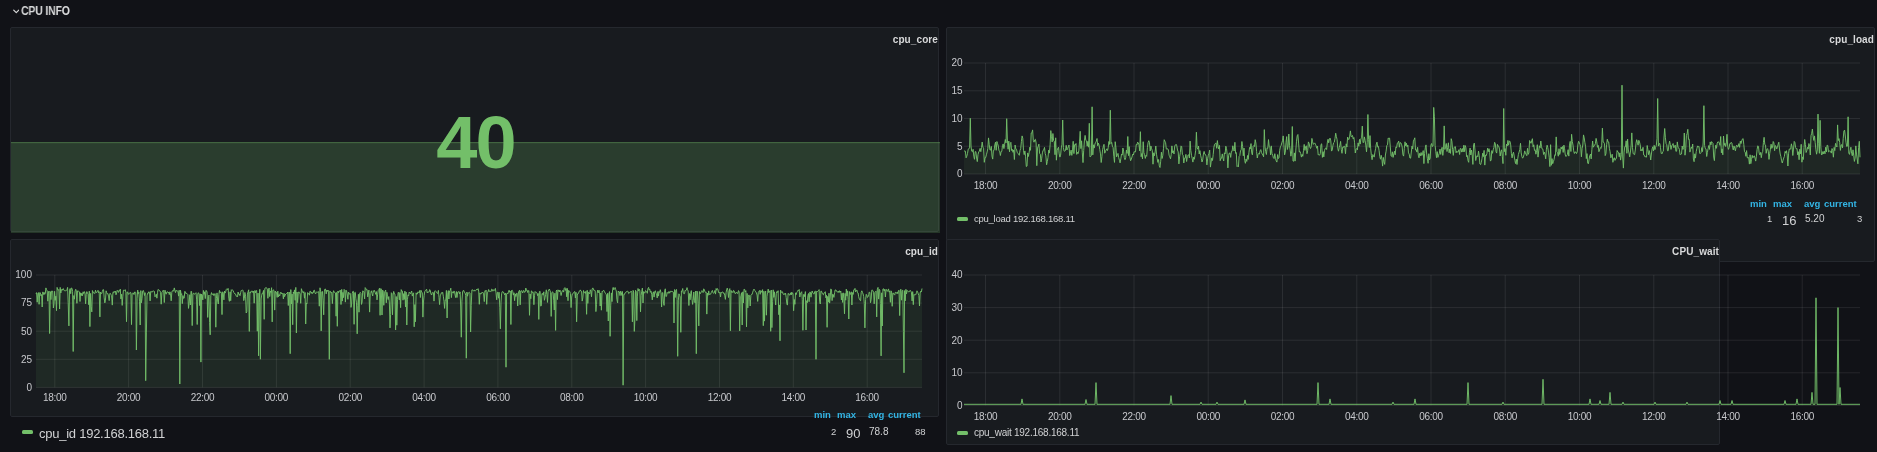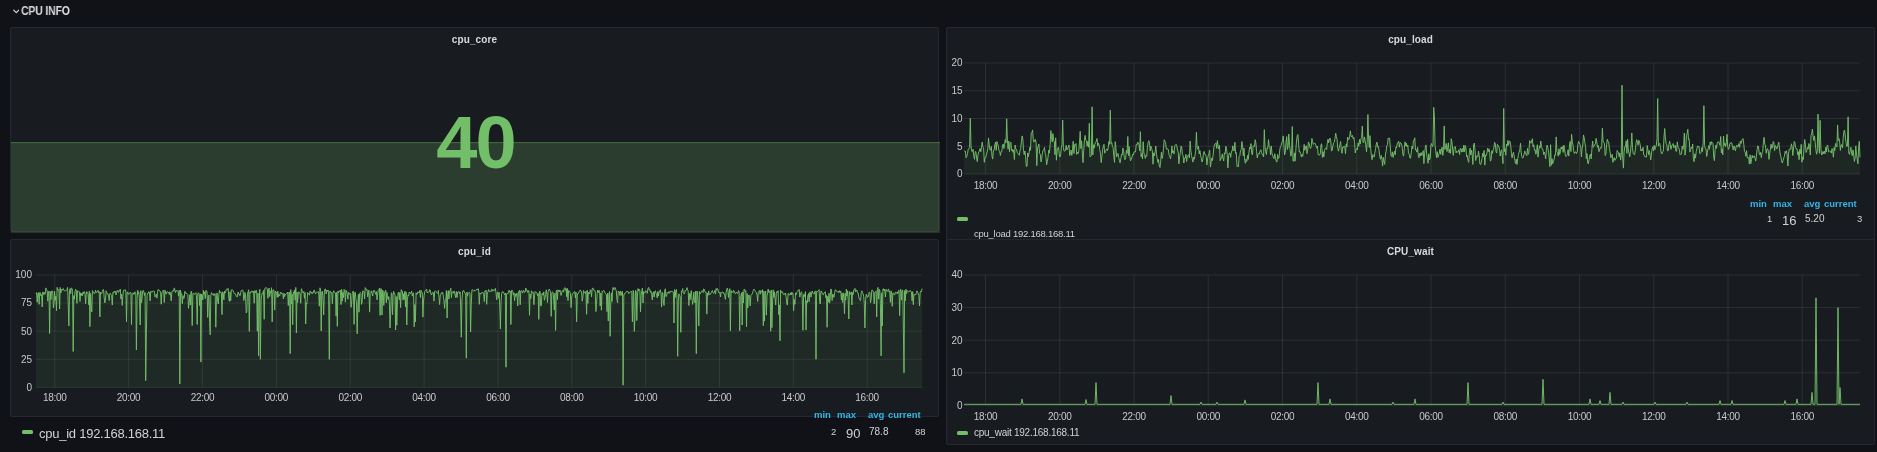--- a/index.html
+++ b/index.html
@@ -1,18 +1,18 @@
 <!DOCTYPE html>
 <html><head><meta charset="utf-8"><style>
 * { margin:0; padding:0; box-sizing:border-box; }
 html,body { width:1877px; height:452px; background:#111217; overflow:hidden;
   font-family:"Liberation Sans",sans-serif; -webkit-font-smoothing:antialiased; }
 .panel { position:absolute; background:#181b1f; border:1px solid #25282e; border-radius:2px; }
 .panel div, .rowhead { will-change:transform; }
-.title { position:absolute; left:0; width:100%; text-align:center; font-size:10px;
+.title { position:absolute; left:0; width:100%; text-align:right; font-size:10px;
   font-weight:700; color:#d8d9da; letter-spacing:0.1px; }
 .rowhead { position:absolute; left:21px; top:4.2px; color:#d8d9da; font-size:12.5px;
   font-weight:700; letter-spacing:-0.2px; transform:scale(0.84,1); transform-origin:0 0; }
 .chev { position:absolute; left:12.5px; top:8.8px; width:6.5px; height:5px; }
 </style></head>
 <body>
 <div class="rowhead">CPU INFO</div>
 <svg class="chev" viewBox="0 0 6.5 5">
     <path d="M0.7,1.1L3.25,3.7L5.8,1.1" fill="none" stroke="#d8d9da" stroke-width="1.2" stroke-linecap="round" stroke-linejoin="round"></path>
   </svg>
@@ -58,21 +58,21 @@
       <text x="484" y="160.7" text-anchor="middle" font-size="10" letter-spacing="-0.3" fill="#c8c9cd">06:00</text>
       <text x="558.2" y="160.7" text-anchor="middle" font-size="10" letter-spacing="-0.3" fill="#c8c9cd">08:00</text>
       <text x="632.5" y="160.7" text-anchor="middle" font-size="10" letter-spacing="-0.3" fill="#c8c9cd">10:00</text>
       <text x="706.8" y="160.7" text-anchor="middle" font-size="10" letter-spacing="-0.3" fill="#c8c9cd">12:00</text>
       <text x="781" y="160.7" text-anchor="middle" font-size="10" letter-spacing="-0.3" fill="#c8c9cd">14:00</text>
       <text x="855.2" y="160.7" text-anchor="middle" font-size="10" letter-spacing="-0.3" fill="#c8c9cd">16:00</text>
       <path d="M17,122.6L17.7,123.1L18.4,123.2L19.1,129.8L19.8,128.2L20.5,125.5L21.2,121.2L21.9,120.8L22.6,119.9L23.3,90.3L24,118L24.7,123.2L25.4,123.8L26.1,121.3L26.8,128.2L27.5,131.3L28.2,123.6L28.9,123.7L29.6,130L30.3,133.6L31,126.5L31.7,124L32.4,123L33.1,120.4L33.8,123.7L34.5,119.6L35.2,114L35.9,119.1L36.6,120.2L37.3,134.3L38,129.6L38.7,129.5L39.4,126.8L40.1,124L40.8,120.5L41.5,109.9L42.2,116.3L42.9,121.9L43.6,122.1L44.3,118.4L45,128.1L45.7,131.1L46.4,122.4L47.1,122.3L47.8,116.9L48.5,114.2L49.2,122.3L49.9,113.5L50.6,115.6L51.3,118.1L52,122.8L52.7,123.3L53.4,127.5L54.1,123.5L54.8,123.4L55.5,117.3L56.2,115.9L56.9,120.6L57.6,116.3L58.3,111.5L59,114.9L59.7,90.7L60.4,112L61.1,121.2L61.8,113.1L62.5,123.8L63.2,115.8L63.9,114.3L64.6,122.5L65.3,121.3L66,124.3L66.7,121.9L67.4,131.5L68.1,117L68.8,120.8L69.5,121.3L70.2,124.3L70.9,125.2L71.6,126.4L72.3,127.3L73,122.4L73.7,120.6L74.4,113.5L75.1,107.9L75.8,110.4L76.5,122.4L77.2,126.6L77.9,122.9L78.6,128.8L79.3,138.5L80,138.1L80.7,124.9L81.4,128.5L82.1,124.7L82.8,119.2L83.5,122.3L84.2,105L84.9,104.7L85.6,101.9L86.3,112.3L87,114.2L87.7,111.9L88.4,111.3L89.1,114.9L89.8,137.7L90.5,120.1L91.2,118.4L91.9,116.1L92.6,125.4L93.3,126.2L94,134L94.7,130.2L95.4,124.8L96.1,122.3L96.8,121.8L97.5,119.4L98.2,125.5L98.9,127.9L99.6,136.8L100.3,133.5L101,129.4L101.7,122.1L102.4,125.1L103.1,116.8L103.8,102.6L104.5,108.8L105.2,114L105.9,105.5L106.6,112.5L107.3,113.4L108,126.7L108.7,109.8L109.4,132.2L110.1,122.2L110.8,120.3L111.5,119.2L112.2,125.9L112.9,129.1L113.6,127.2L114.3,119.9L115,116.3L115.7,92L116.4,119.7L117.1,123.1L117.8,123.2L118.5,122.4L119.2,117.3L119.9,122L120.6,120.4L121.3,118.8L122,117L122.7,127.5L123.4,125.6L124.1,122.1L124.8,127.4L125.5,121.9L126.2,113.3L126.9,125.6L127.6,116.7L128.3,117.1L129,115.5L129.7,126.4L130.4,124.3L131.1,125.6L131.8,122.8L132.5,113.9L133.2,103.3L133.9,120.6L134.6,112.8L135.3,124.9L136,134.6L136.7,122.6L137.4,112.9L138.1,107.4L138.8,112.1L139.5,112.9L140.2,118.2L140.9,113.3L141.6,119.2L142.3,95.3L143,128.9L143.7,128.4L144.4,127.4L145.1,78.8L145.8,126.9L146.5,116.8L147.2,120.1L147.9,116.1L148.6,114.4L149.3,113.2L150,110.5L150.7,117.8L151.4,115.1L152.1,117.2L152.8,121.6L153.5,125.9L154.2,134.5L154.9,128.7L155.6,121.5L156.3,118.7L157,116.3L157.7,125.2L158.4,123.7L159.1,122L159.8,120.8L160.5,122.5L161.2,119.7L161.9,113.5L162.6,116.4L163.3,82.2L164,115.6L164.7,114.4L165.4,118.2L166.1,119.5L166.8,128.3L167.5,134.4L168.2,113.7L168.9,119.3L169.6,128.9L170.3,126.8L171,125.4L171.7,129.5L172.4,132.2L173.1,134.9L173.8,130.9L174.5,126.1L175.2,127.1L175.9,120L176.6,123.1L177.3,129.5L178,131.7L178.7,129.8L179.4,122L180.1,125.4L180.8,108.5L181.5,127.6L182.2,118.6L182.9,128.9L183.6,132.7L184.3,131L185,129L185.7,126.2L186.4,127L187.1,123.7L187.8,123.8L188.5,123.9L189.2,116.5L189.9,117L190.6,114.1L191.3,115L192,116.8L192.7,122.9L193.4,103.7L194.1,128.7L194.8,125.5L195.5,130.9L196.2,113.7L196.9,124.8L197.6,126.7L198.3,130.4L199,127.3L199.7,128.3L200.4,119.6L201.1,114.5L201.8,112.7L202.5,114.9L203.2,123L203.9,118L204.6,120.7L205.3,122.5L206,136.2L206.7,124.8L207.4,127.8L208.1,123.9L208.8,118L209.5,126.2L210.2,130.6L210.9,134.4L211.6,131.5L212.3,137.8L213,139.5L213.7,133.2L214.4,124.2L215.1,130.5L215.8,127.4L216.5,120.3L217.2,111.7L217.9,113.2L218.6,114.6L219.3,120.9L220,121.3L220.7,120.7L221.4,122L222.1,127.2L222.8,128.8L223.5,130.8L224.2,126.6L224.9,117.9L225.6,124.8L226.3,122.8L227,126L227.7,118.1L228.4,117L229.1,116.3L229.8,117.8L230.5,122L231.2,123.9L231.9,135.9L232.6,128.8L233.3,124.7L234,117.9L234.7,118.6L235.4,126.4L236.1,127.3L236.8,135L237.5,130.2L238.2,130.2L238.9,126.4L239.6,133.5L240.3,128.5L241,127.3L241.7,126.6L242.4,130L243.1,113.1L243.8,122.4L244.5,127.3L245.2,130.3L245.9,134.1L246.6,129.2L247.3,131.3L248,127.3L248.7,122.3L249.4,104.2L250.1,119.7L250.8,121.2L251.5,118L252.2,126L252.9,122.6L253.6,127.2L254.3,130.3L255,134L255.7,131.9L256.4,126.1L257.1,123.4L257.8,126.3L258.5,126.5L259.2,128.4L259.9,136.9L260.6,130.8L261.3,127.2L262,125.4L262.7,122.1L263.4,139.1L264.1,134.1L264.8,129.9L265.5,132.5L266.2,126.4L266.9,119.2L267.6,116.3L268.3,115.6L269,114.9L269.7,120.3L270.4,112.6L271.1,118.4L271.8,121L272.5,117.4L273.2,132.7L273.9,130.4L274.6,130.2L275.3,125.9L276,130.1L276.7,133L277.4,124.8L278.1,126L278.8,118.2L279.5,120.4L280.2,126.4L280.9,139.9L281.6,127.4L282.3,125L283,125.1L283.7,129.4L284.4,123.4L285.1,123.3L285.8,117.8L286.5,121.6L287.2,123L287.9,114.3L288.6,125.4L289.3,124.6L290,138.5L290.7,137.8L291.4,138.9L292.1,128.4L292.8,127.6L293.5,122.9L294.2,121.6L294.9,113.5L295.6,118.5L296.3,127.8L297,120.1L297.7,132.5L298.4,135.3L299.1,131L299.8,133.4L300.5,127.5L301.2,131.4L301.9,124.6L302.6,119.4L303.3,120.9L304,115.6L304.7,124.9L305.4,126.9L306.1,118.3L306.8,117.6L307.5,118.5L308.2,111.7L308.9,115L309.6,123.5L310.3,130L311,126.1L311.7,125.5L312.4,126.1L313.1,122.8L313.8,121.6L314.5,124.4L315.2,126.1L315.9,127L316.6,128.8L317.3,101.6L318,118.5L318.7,123.6L319.4,126.5L320.1,119.8L320.8,120.4L321.5,111.6L322.2,118.3L322.9,119L323.6,126.9L324.3,117.9L325,125.6L325.7,127.2L326.4,129.8L327.1,130.6L327.8,125.7L328.5,130.6L329.2,132.8L329.9,134.1L330.6,126.6L331.3,130.6L332,129.6L332.7,122.3L333.4,118.7L334.1,117.5L334.8,114.9L335.5,112.7L336.2,107.9L336.9,116.9L337.6,126.9L338.3,124.2L339,114.3L339.7,108.6L340.4,121.5L341.1,118.1L341.8,106L342.5,117.5L343.2,122.1L343.9,128.2L344.6,124L345.3,98.5L346,133L346.7,133.3L347.4,124.9L348.1,133.1L348.8,122.1L349.5,113.2L350.2,107.8L350.9,106.5L351.6,115.1L352.3,124L353,123.4L353.7,125.5L354.4,129.1L355.1,126.4L355.8,128.3L356.5,122.5L357.2,116.4L357.9,122.4L358.6,118.8L359.3,117.8L360,125.7L360.7,122.4L361.4,113.9L362.1,115.3L362.8,118.9L363.5,120.5L364.2,118.8L364.9,110.4L365.6,113.7L366.3,116.4L367,115.6L367.7,114.9L368.4,116.2L369.1,117.8L369.8,120.3L370.5,118.1L371.2,126.9L371.9,126.5L372.6,127.2L373.3,125.6L374,116.4L374.7,115.8L375.4,129.4L376.1,123.7L376.8,128.9L377.5,122.4L378.2,120.4L378.9,119.9L379.6,121.5L380.3,114.9L381,111.3L381.7,114.8L382.4,111L383.1,110.1L383.8,112.9L384.5,123.1L385.2,122.1L385.9,117.7L386.6,114.8L387.3,114.2L388,110.4L388.7,105.2L389.4,108.7L390.1,111.6L390.8,120.7L391.5,123.2L392.2,119.5L392.9,117.1L393.6,113.4L394.3,121.6L395,125.3L395.7,119.1L396.4,119.5L397.1,118L397.8,118.6L398.5,125.7L399.2,115.8L399.9,119L400.6,109.1L401.3,111.3L402,111.5L402.7,108.1L403.4,102.9L404.1,108.5L404.8,108.5L405.5,107.5L406.2,110.9L406.9,109.5L407.6,114.8L408.3,125L409,121.3L409.7,120.5L410.4,121.8L411.1,114.9L411.8,118.2L412.5,111.4L413.2,116.1L413.9,110.9L414.6,109.8L415.3,98.1L416,114.6L416.7,114.4L417.4,108.9L418.1,112.5L418.8,117L419.5,123.8L420.2,114.7L420.9,86.5L421.6,111.6L422.3,119.5L423,107.6L423.7,120.8L424.4,127.6L425.1,131.7L425.8,126.5L426.5,127.9L427.2,129.1L427.9,124.2L428.6,120.6L429.3,116L430,114.1L430.7,119L431.4,118.4L432.1,122.6L432.8,128.7L433.5,131.2L434.2,127.3L434.9,130.9L435.6,138.1L436.3,129.4L437,133.6L437.7,136.4L438.4,127L439.1,123.2L439.8,117.4L440.5,116.8L441.2,110L441.9,110.6L442.6,110.1L443.3,118.9L444,127.6L444.7,128.5L445.4,123.8L446.1,129.4L446.8,125.9L447.5,123.2L448.2,126.8L448.9,118.9L449.6,119.7L450.3,115.2L451,114.8L451.7,113.1L452.4,119.2L453.1,114.5L453.8,114.9L454.5,116.2L455.2,119L455.9,126.7L456.6,128.1L457.3,120.6L458,113.8L458.7,117.8L459.4,115.2L460.1,118.8L460.8,117L461.5,124.9L462.2,126.1L462.9,130L463.6,130.2L464.3,124L465,118.1L465.7,121L466.4,113.1L467.1,111.6L467.8,109.8L468.5,122L469.2,121.6L469.9,124.1L470.6,119.3L471.3,127.1L472,129.8L472.7,125.3L473.4,127.8L474.1,124.5L474.8,127.5L475.5,126.5L476.2,122.6L476.9,135.6L477.6,125.6L478.3,119.8L479,116.9L479.7,126.1L480.4,130.7L481.1,135.3L481.8,125.7L482.5,131.9L483.2,130.1L483.9,117.2L484.6,115.5L485.3,118.5L486,118L486.7,79.4L487.4,88.8L488.1,117.4L488.8,123.6L489.5,129.7L490.2,123.6L490.9,129.4L491.6,127.3L492.3,125.3L493,121.1L493.7,126.4L494.4,121.9L495.1,119.3L495.8,127.4L496.5,121.5L497.2,97.9L497.9,121.5L498.6,118.4L499.3,115.5L500,123.5L500.7,119.4L501.4,114.8L502.1,124.8L502.8,121L503.5,125.4L504.2,110.7L504.9,113.3L505.6,121.6L506.3,127.4L507,119.9L507.7,118.8L508.4,118.7L509.1,124.8L509.8,123.1L510.5,124.2L511.2,123.8L511.9,121.7L512.6,126.5L513.3,120.4L514,120.7L514.7,124.1L515.4,120.5L516.1,124L516.8,117.2L517.5,123.6L518.2,117.5L518.9,119.7L519.6,128.7L520.3,127.5L521,132.6L521.7,134.3L522.4,124.2L523.1,120L523.8,127L524.5,122L525.2,126.7L525.9,136.4L526.6,116.5L527.3,115.1L528,122.2L528.7,132.5L529.4,128.8L530.1,127.7L530.8,128.8L531.5,123.1L532.2,127.5L532.9,136L533.6,136.6L534.3,134.4L535,130.3L535.7,125.2L536.4,128.6L537.1,122.4L537.8,137.1L538.5,126.9L539.2,127.6L539.9,125.5L540.6,120.2L541.3,123.7L542,120.7L542.7,124.4L543.4,133.1L544.1,132L544.8,122.6L545.5,125.3L546.2,121.8L546.9,119.5L547.6,114.3L548.3,115.6L549,123.7L549.7,125.1L550.4,116.4L551.1,118.1L551.8,118.4L552.5,121.1L553.2,128L553.9,123.7L554.6,121.8L555.3,128.3L556,135.6L556.7,80.5L557.4,123.6L558.1,120.6L558.8,127.3L559.5,116.2L560.2,118L560.9,112.4L561.6,117.2L562.3,113.1L563,113.3L563.7,116.9L564.4,125.6L565.1,129.9L565.8,125.8L566.5,124.2L567.2,128L567.9,132.5L568.6,135.6L569.3,131.1L570,136.5L570.7,130.8L571.4,126.4L572.1,124.1L572.8,121.5L573.5,115.3L574.2,124.9L574.9,128.6L575.6,130.2L576.3,129L577,126.6L577.7,122.9L578.4,125.1L579.1,126.4L579.8,127.7L580.5,120.3L581.2,126.4L581.9,124.8L582.6,112.5L583.3,113.8L584,115.3L584.7,113L585.4,110.7L586.1,118.8L586.8,116.8L587.5,122.4L588.2,121.8L588.9,126.2L589.6,122.7L590.3,116.7L591,129.1L591.7,122.9L592.4,117.8L593.1,119.8L593.8,113L594.5,118.7L595.2,121.1L595.9,121.2L596.6,126.5L597.3,124.1L598,126.3L598.7,130.8L599.4,121.2L600.1,117.2L600.8,119.6L601.5,124.1L602.2,129.4L602.9,138.6L603.6,116.7L604.3,137.3L605,130.6L605.7,135.7L606.4,133.7L607.1,131.3L607.8,126.7L608.5,127.3L609.2,108.9L609.9,123.5L610.6,124.7L611.3,128.2L612,120.7L612.7,126.5L613.4,123.8L614.1,119.1L614.8,121L615.5,118.5L616.2,124.4L616.9,117.1L617.6,120.8L618.3,127.1L619,128.5L619.7,127.5L620.4,126.4L621.1,121.7L621.8,128.1L622.5,117.1L623.2,113.4L623.9,123.5L624.6,106.3L625.3,113.6L626,117.1L626.7,122.8L627.4,125.5L628.1,123.9L628.8,124L629.5,125.6L630.2,124L630.9,116.2L631.6,113.3L632.3,114.4L633,116.6L633.7,118.7L634.4,128.8L635.1,120.4L635.8,117L636.5,106.9L637.2,109.9L637.9,114.7L638.6,118.8L639.3,130.6L640,125.6L640.7,135.1L641.4,135.8L642.1,131L642.8,127.5L643.5,126.1L644.2,130.9L644.9,121.4L645.6,113L646.3,119.2L647,117.8L647.7,117.2L648.4,115.6L649.1,110.4L649.8,113.9L650.5,119.3L651.2,117.4L651.9,123.7L652.6,122L653.3,119.5L654,120.4L654.7,117.3L655.4,100.1L656.1,114.1L656.8,114.3L657.5,115.7L658.2,127.6L658.9,125.8L659.6,116.7L660.3,111.2L661,114L661.7,114L662.4,120.3L663.1,123.7L663.8,129.8L664.5,128.8L665.2,126.2L665.9,134.3L666.6,130.8L667.3,129.7L668,132.4L668.7,130.6L669.4,130.4L670.1,122.5L670.8,124L671.5,124.3L672.2,128.8L672.9,124.9L673.6,132.1L674.3,126.8L675,57.2L675.7,129L676.4,140.1L677.1,124.2L677.8,118.6L678.5,118.6L679.2,112.8L679.9,125.3L680.6,111.1L681.3,122L682,125L682.7,128.9L683.4,124L684.1,117.9L684.8,104.9L685.5,119.5L686.2,125.7L686.9,126L687.6,126.7L688.3,122L689,115.3L689.7,111.7L690.4,114.3L691.1,117.2L691.8,112.3L692.5,114L693.2,116.7L693.9,123L694.6,121.5L695.3,122.7L696,119.3L696.7,127L697.4,127.2L698.1,129.1L698.8,128.5L699.5,129.1L700.2,117.5L700.9,121.9L701.6,126.7L702.3,122.6L703,126.2L703.7,132L704.4,126L705.1,120.9L705.8,118.8L706.5,122.9L707.2,117.3L707.9,121.7L708.6,119.3L709.3,117.4L710,110.7L710.7,70.5L711.4,118.1L712.1,115.7L712.8,115.5L713.5,119.6L714.2,125.3L714.9,126L715.6,123.8L716.3,123.3L717,109L717.7,100.5L718.4,109.8L719.1,115.5L719.8,116.7L720.5,122.8L721.2,122.8L721.9,116.8L722.6,113.1L723.3,116.4L724,121.4L724.7,117.9L725.4,116.9L726.1,115.5L726.8,119.8L727.5,119L728.2,117.1L728.9,123.3L729.6,123.2L730.3,113.9L731,119.2L731.7,119.8L732.4,121.4L733.1,126.8L733.8,126.2L734.5,126L735.2,118L735.9,121.5L736.6,119.6L737.3,105L738,127.2L738.7,120.7L739.4,107.4L740.1,105.7L740.8,101.3L741.5,111.4L742.2,111.1L742.9,124.1L743.6,121.5L744.3,119L745,120.4L745.7,116L746.4,131L747.1,133.7L747.8,125.8L748.5,130.1L749.2,123.5L749.9,120.4L750.6,117.9L751.3,118.9L752,118.4L752.7,125.4L753.4,125.5L754.1,124.5L754.8,119.5L755.5,123.6L756.2,114L756.9,77.7L757.6,117.5L758.3,120.6L759,120.8L759.7,128.5L760.4,124.4L761.1,120.5L761.8,117.5L762.5,121.4L763.2,113.9L763.9,116.9L764.6,113.6L765.3,114.5L766,115.4L766.7,129L767.4,132.6L768.1,121.8L768.8,117.1L769.5,120.3L770.2,115.1L770.9,113.8L771.6,113.9L772.3,115L773,117.4L773.7,108.5L774.4,124.8L775.1,120.9L775.8,126.8L776.5,108L777.2,117.4L777.9,115.2L778.6,118.5L779.3,115L780,106.3L780.7,118.5L781.4,121.4L782.1,119.7L782.8,115.6L783.5,115.6L784.2,114.3L784.9,115L785.6,119.7L786.3,122L787,117.9L787.7,120.4L788.4,122.8L789.1,118.7L789.8,117.1L790.5,118.9L791.2,118.5L791.9,115.6L792.6,119.4L793.3,113.1L794,115.6L794.7,112.9L795.4,111.1L796.1,110.5L796.8,116.5L797.5,123.6L798.2,124.2L798.9,128.3L799.6,122.6L800.3,129.9L801,129.6L801.7,129.6L802.4,136.1L803.1,126.8L803.8,135.7L804.5,131.6L805.2,127.3L805.9,129.8L806.6,128.4L807.3,127.8L808,130L808.7,133.1L809.4,128.2L810.1,121.4L810.8,117.8L811.5,118.8L812.2,125.1L812.9,126.9L813.6,124.4L814.3,129.7L815,124.9L815.7,123.5L816.4,114.5L817.1,109.3L817.8,116.3L818.5,117.1L819.2,125.3L819.9,121.3L820.6,120.6L821.3,123.1L822,131.4L822.7,125.6L823.4,121.1L824.1,116.2L824.8,120.4L825.5,119.1L826.2,113.5L826.9,114.9L827.6,122.7L828.3,117.6L829,118.2L829.7,120.9L830.4,119.5L831.1,116.3L831.8,114.2L832.5,121L833.2,126L833.9,128.6L834.6,132.8L835.3,135L836,132.2L836.7,130.1L837.4,128.4L838.1,123.4L838.8,125.1L839.5,122.7L840.2,127.1L840.9,138L841.6,125.2L842.3,120.9L843,121.5L843.7,121L844.4,115.8L845.1,118.9L845.8,127.5L846.5,121.1L847.2,113.4L847.9,114.5L848.6,119.5L849.3,120.9L850,120.5L850.7,126.8L851.4,123.7L852.1,131.7L852.8,121.2L853.5,125.8L854.2,116.3L854.9,134.2L855.6,128.9L856.3,131.5L857,119.4L857.7,111.5L858.4,116.4L859.1,124.5L859.8,122.7L860.5,119.3L861.2,121.1L861.9,115.5L862.6,118.4L863.3,127L864,107.6L864.7,105.3L865.4,101L866.1,108.1L866.8,112.4L867.5,107.9L868.2,114.7L868.9,121.8L869.6,126.2L870.3,122L871,86.1L871.7,115.4L872.4,125.3L873.1,92.3L873.8,118.4L874.5,127L875.2,126.3L875.9,123.5L876.6,125.8L877.3,123.1L878,125.8L878.7,119.2L879.4,123.9L880.1,117.2L880.8,117.5L881.5,123.9L882.2,123.3L882.9,122.7L883.6,123.3L884.3,125.1L885,120.5L885.7,122.4L886.4,129.2L887.1,119.4L887.8,122.6L888.5,115.4L889.2,117.4L889.9,119L890.6,96.9L891.3,112.6L892,110.6L892.7,114.4L893.4,122.4L894.1,117L894.8,116.6L895.5,119.9L896.2,110.5L896.9,103L897.6,102.1L898.3,108L899,114.2L899.7,118.5L900.4,118.2L901.1,88.8L901.8,125L902.5,126.4L903.2,122.4L903.9,119.2L904.6,125.2L905.3,127.8L906,121.8L906.7,127.4L907.4,133.4L908.1,130.1L908.8,117.9L909.5,126.1L910.2,131L910.9,135.8L911.6,119.6L912.3,113.3L913,129.3L913,146L17,146Z" fill="#73bf69" fill-opacity="0.08" stroke="none"></path>
       <path d="M17,122.6L17.7,123.1L18.4,123.2L19.1,129.8L19.8,128.2L20.5,125.5L21.2,121.2L21.9,120.8L22.6,119.9L23.3,90.3L24,118L24.7,123.2L25.4,123.8L26.1,121.3L26.8,128.2L27.5,131.3L28.2,123.6L28.9,123.7L29.6,130L30.3,133.6L31,126.5L31.7,124L32.4,123L33.1,120.4L33.8,123.7L34.5,119.6L35.2,114L35.9,119.1L36.6,120.2L37.3,134.3L38,129.6L38.7,129.5L39.4,126.8L40.1,124L40.8,120.5L41.5,109.9L42.2,116.3L42.9,121.9L43.6,122.1L44.3,118.4L45,128.1L45.7,131.1L46.4,122.4L47.1,122.3L47.8,116.9L48.5,114.2L49.2,122.3L49.9,113.5L50.6,115.6L51.3,118.1L52,122.8L52.7,123.3L53.4,127.5L54.1,123.5L54.8,123.4L55.5,117.3L56.2,115.9L56.9,120.6L57.6,116.3L58.3,111.5L59,114.9L59.7,90.7L60.4,112L61.1,121.2L61.8,113.1L62.5,123.8L63.2,115.8L63.9,114.3L64.6,122.5L65.3,121.3L66,124.3L66.7,121.9L67.4,131.5L68.1,117L68.8,120.8L69.5,121.3L70.2,124.3L70.9,125.2L71.6,126.4L72.3,127.3L73,122.4L73.7,120.6L74.4,113.5L75.1,107.9L75.8,110.4L76.5,122.4L77.2,126.6L77.9,122.9L78.6,128.8L79.3,138.5L80,138.1L80.7,124.9L81.4,128.5L82.1,124.7L82.8,119.2L83.5,122.3L84.2,105L84.9,104.7L85.6,101.9L86.3,112.3L87,114.2L87.7,111.9L88.4,111.3L89.1,114.9L89.8,137.7L90.5,120.1L91.2,118.4L91.9,116.1L92.6,125.4L93.3,126.2L94,134L94.7,130.2L95.4,124.8L96.1,122.3L96.8,121.8L97.5,119.4L98.2,125.5L98.9,127.9L99.6,136.8L100.3,133.5L101,129.4L101.7,122.1L102.4,125.1L103.1,116.8L103.8,102.6L104.5,108.8L105.2,114L105.9,105.5L106.6,112.5L107.3,113.4L108,126.7L108.7,109.8L109.4,132.2L110.1,122.2L110.8,120.3L111.5,119.2L112.2,125.9L112.9,129.1L113.6,127.2L114.3,119.9L115,116.3L115.7,92L116.4,119.7L117.1,123.1L117.8,123.2L118.5,122.4L119.2,117.3L119.9,122L120.6,120.4L121.3,118.8L122,117L122.7,127.5L123.4,125.6L124.1,122.1L124.8,127.4L125.5,121.9L126.2,113.3L126.9,125.6L127.6,116.7L128.3,117.1L129,115.5L129.7,126.4L130.4,124.3L131.1,125.6L131.8,122.8L132.5,113.9L133.2,103.3L133.9,120.6L134.6,112.8L135.3,124.9L136,134.6L136.7,122.6L137.4,112.9L138.1,107.4L138.8,112.1L139.5,112.9L140.2,118.2L140.9,113.3L141.6,119.2L142.3,95.3L143,128.9L143.7,128.4L144.4,127.4L145.1,78.8L145.8,126.9L146.5,116.8L147.2,120.1L147.9,116.1L148.6,114.4L149.3,113.2L150,110.5L150.7,117.8L151.4,115.1L152.1,117.2L152.8,121.6L153.5,125.9L154.2,134.5L154.9,128.7L155.6,121.5L156.3,118.7L157,116.3L157.7,125.2L158.4,123.7L159.1,122L159.8,120.8L160.5,122.5L161.2,119.7L161.9,113.5L162.6,116.4L163.3,82.2L164,115.6L164.7,114.4L165.4,118.2L166.1,119.5L166.8,128.3L167.5,134.4L168.2,113.7L168.9,119.3L169.6,128.9L170.3,126.8L171,125.4L171.7,129.5L172.4,132.2L173.1,134.9L173.8,130.9L174.5,126.1L175.2,127.1L175.9,120L176.6,123.1L177.3,129.5L178,131.7L178.7,129.8L179.4,122L180.1,125.4L180.8,108.5L181.5,127.6L182.2,118.6L182.9,128.9L183.6,132.7L184.3,131L185,129L185.7,126.2L186.4,127L187.1,123.7L187.8,123.8L188.5,123.9L189.2,116.5L189.9,117L190.6,114.1L191.3,115L192,116.8L192.7,122.9L193.4,103.7L194.1,128.7L194.8,125.5L195.5,130.9L196.2,113.7L196.9,124.8L197.6,126.7L198.3,130.4L199,127.3L199.7,128.3L200.4,119.6L201.1,114.5L201.8,112.7L202.5,114.9L203.2,123L203.9,118L204.6,120.7L205.3,122.5L206,136.2L206.7,124.8L207.4,127.8L208.1,123.9L208.8,118L209.5,126.2L210.2,130.6L210.9,134.4L211.6,131.5L212.3,137.8L213,139.5L213.7,133.2L214.4,124.2L215.1,130.5L215.8,127.4L216.5,120.3L217.2,111.7L217.9,113.2L218.6,114.6L219.3,120.9L220,121.3L220.7,120.7L221.4,122L222.1,127.2L222.8,128.8L223.5,130.8L224.2,126.6L224.9,117.9L225.6,124.8L226.3,122.8L227,126L227.7,118.1L228.4,117L229.1,116.3L229.8,117.8L230.5,122L231.2,123.9L231.9,135.9L232.6,128.8L233.3,124.7L234,117.9L234.7,118.6L235.4,126.4L236.1,127.3L236.8,135L237.5,130.2L238.2,130.2L238.9,126.4L239.6,133.5L240.3,128.5L241,127.3L241.7,126.6L242.4,130L243.1,113.1L243.8,122.4L244.5,127.3L245.2,130.3L245.9,134.1L246.6,129.2L247.3,131.3L248,127.3L248.7,122.3L249.4,104.2L250.1,119.7L250.8,121.2L251.5,118L252.2,126L252.9,122.6L253.6,127.2L254.3,130.3L255,134L255.7,131.9L256.4,126.1L257.1,123.4L257.8,126.3L258.5,126.5L259.2,128.4L259.9,136.9L260.6,130.8L261.3,127.2L262,125.4L262.7,122.1L263.4,139.1L264.1,134.1L264.8,129.9L265.5,132.5L266.2,126.4L266.9,119.2L267.6,116.3L268.3,115.6L269,114.9L269.7,120.3L270.4,112.6L271.1,118.4L271.8,121L272.5,117.4L273.2,132.7L273.9,130.4L274.6,130.2L275.3,125.9L276,130.1L276.7,133L277.4,124.8L278.1,126L278.8,118.2L279.5,120.4L280.2,126.4L280.9,139.9L281.6,127.4L282.3,125L283,125.1L283.7,129.4L284.4,123.4L285.1,123.3L285.8,117.8L286.5,121.6L287.2,123L287.9,114.3L288.6,125.4L289.3,124.6L290,138.5L290.7,137.8L291.4,138.9L292.1,128.4L292.8,127.6L293.5,122.9L294.2,121.6L294.9,113.5L295.6,118.5L296.3,127.8L297,120.1L297.7,132.5L298.4,135.3L299.1,131L299.8,133.4L300.5,127.5L301.2,131.4L301.9,124.6L302.6,119.4L303.3,120.9L304,115.6L304.7,124.9L305.4,126.9L306.1,118.3L306.8,117.6L307.5,118.5L308.2,111.7L308.9,115L309.6,123.5L310.3,130L311,126.1L311.7,125.5L312.4,126.1L313.1,122.8L313.8,121.6L314.5,124.4L315.2,126.1L315.9,127L316.6,128.8L317.3,101.6L318,118.5L318.7,123.6L319.4,126.5L320.1,119.8L320.8,120.4L321.5,111.6L322.2,118.3L322.9,119L323.6,126.9L324.3,117.9L325,125.6L325.7,127.2L326.4,129.8L327.1,130.6L327.8,125.7L328.5,130.6L329.2,132.8L329.9,134.1L330.6,126.6L331.3,130.6L332,129.6L332.7,122.3L333.4,118.7L334.1,117.5L334.8,114.9L335.5,112.7L336.2,107.9L336.9,116.9L337.6,126.9L338.3,124.2L339,114.3L339.7,108.6L340.4,121.5L341.1,118.1L341.8,106L342.5,117.5L343.2,122.1L343.9,128.2L344.6,124L345.3,98.5L346,133L346.7,133.3L347.4,124.9L348.1,133.1L348.8,122.1L349.5,113.2L350.2,107.8L350.9,106.5L351.6,115.1L352.3,124L353,123.4L353.7,125.5L354.4,129.1L355.1,126.4L355.8,128.3L356.5,122.5L357.2,116.4L357.9,122.4L358.6,118.8L359.3,117.8L360,125.7L360.7,122.4L361.4,113.9L362.1,115.3L362.8,118.9L363.5,120.5L364.2,118.8L364.9,110.4L365.6,113.7L366.3,116.4L367,115.6L367.7,114.9L368.4,116.2L369.1,117.8L369.8,120.3L370.5,118.1L371.2,126.9L371.9,126.5L372.6,127.2L373.3,125.6L374,116.4L374.7,115.8L375.4,129.4L376.1,123.7L376.8,128.9L377.5,122.4L378.2,120.4L378.9,119.9L379.6,121.5L380.3,114.9L381,111.3L381.7,114.8L382.4,111L383.1,110.1L383.8,112.9L384.5,123.1L385.2,122.1L385.9,117.7L386.6,114.8L387.3,114.2L388,110.4L388.7,105.2L389.4,108.7L390.1,111.6L390.8,120.7L391.5,123.2L392.2,119.5L392.9,117.1L393.6,113.4L394.3,121.6L395,125.3L395.7,119.1L396.4,119.5L397.1,118L397.8,118.6L398.5,125.7L399.2,115.8L399.9,119L400.6,109.1L401.3,111.3L402,111.5L402.7,108.1L403.4,102.9L404.1,108.5L404.8,108.5L405.5,107.5L406.2,110.9L406.9,109.5L407.6,114.8L408.3,125L409,121.3L409.7,120.5L410.4,121.8L411.1,114.9L411.8,118.2L412.5,111.4L413.2,116.1L413.9,110.9L414.6,109.8L415.3,98.1L416,114.6L416.7,114.4L417.4,108.9L418.1,112.5L418.8,117L419.5,123.8L420.2,114.7L420.9,86.5L421.6,111.6L422.3,119.5L423,107.6L423.7,120.8L424.4,127.6L425.1,131.7L425.8,126.5L426.5,127.9L427.2,129.1L427.9,124.2L428.6,120.6L429.3,116L430,114.1L430.7,119L431.4,118.4L432.1,122.6L432.8,128.7L433.5,131.2L434.2,127.3L434.9,130.9L435.6,138.1L436.3,129.4L437,133.6L437.7,136.4L438.4,127L439.1,123.2L439.8,117.4L440.5,116.8L441.2,110L441.9,110.6L442.6,110.1L443.3,118.9L444,127.6L444.7,128.5L445.4,123.8L446.1,129.4L446.8,125.9L447.5,123.2L448.2,126.8L448.9,118.9L449.6,119.7L450.3,115.2L451,114.8L451.7,113.1L452.4,119.2L453.1,114.5L453.8,114.9L454.5,116.2L455.2,119L455.9,126.7L456.6,128.1L457.3,120.6L458,113.8L458.7,117.8L459.4,115.2L460.1,118.8L460.8,117L461.5,124.9L462.2,126.1L462.9,130L463.6,130.2L464.3,124L465,118.1L465.7,121L466.4,113.1L467.1,111.6L467.8,109.8L468.5,122L469.2,121.6L469.9,124.1L470.6,119.3L471.3,127.1L472,129.8L472.7,125.3L473.4,127.8L474.1,124.5L474.8,127.5L475.5,126.5L476.2,122.6L476.9,135.6L477.6,125.6L478.3,119.8L479,116.9L479.7,126.1L480.4,130.7L481.1,135.3L481.8,125.7L482.5,131.9L483.2,130.1L483.9,117.2L484.6,115.5L485.3,118.5L486,118L486.7,79.4L487.4,88.8L488.1,117.4L488.8,123.6L489.5,129.7L490.2,123.6L490.9,129.4L491.6,127.3L492.3,125.3L493,121.1L493.7,126.4L494.4,121.9L495.1,119.3L495.8,127.4L496.5,121.5L497.2,97.9L497.9,121.5L498.6,118.4L499.3,115.5L500,123.5L500.7,119.4L501.4,114.8L502.1,124.8L502.8,121L503.5,125.4L504.2,110.7L504.9,113.3L505.6,121.6L506.3,127.4L507,119.9L507.7,118.8L508.4,118.7L509.1,124.8L509.8,123.1L510.5,124.2L511.2,123.8L511.9,121.7L512.6,126.5L513.3,120.4L514,120.7L514.7,124.1L515.4,120.5L516.1,124L516.8,117.2L517.5,123.6L518.2,117.5L518.9,119.7L519.6,128.7L520.3,127.5L521,132.6L521.7,134.3L522.4,124.2L523.1,120L523.8,127L524.5,122L525.2,126.7L525.9,136.4L526.6,116.5L527.3,115.1L528,122.2L528.7,132.5L529.4,128.8L530.1,127.7L530.8,128.8L531.5,123.1L532.2,127.5L532.9,136L533.6,136.6L534.3,134.4L535,130.3L535.7,125.2L536.4,128.6L537.1,122.4L537.8,137.1L538.5,126.9L539.2,127.6L539.9,125.5L540.6,120.2L541.3,123.7L542,120.7L542.7,124.4L543.4,133.1L544.1,132L544.8,122.6L545.5,125.3L546.2,121.8L546.9,119.5L547.6,114.3L548.3,115.6L549,123.7L549.7,125.1L550.4,116.4L551.1,118.1L551.8,118.4L552.5,121.1L553.2,128L553.9,123.7L554.6,121.8L555.3,128.3L556,135.6L556.7,80.5L557.4,123.6L558.1,120.6L558.8,127.3L559.5,116.2L560.2,118L560.9,112.4L561.6,117.2L562.3,113.1L563,113.3L563.7,116.9L564.4,125.6L565.1,129.9L565.8,125.8L566.5,124.2L567.2,128L567.9,132.5L568.6,135.6L569.3,131.1L570,136.5L570.7,130.8L571.4,126.4L572.1,124.1L572.8,121.5L573.5,115.3L574.2,124.9L574.9,128.6L575.6,130.2L576.3,129L577,126.6L577.7,122.9L578.4,125.1L579.1,126.4L579.8,127.7L580.5,120.3L581.2,126.4L581.9,124.8L582.6,112.5L583.3,113.8L584,115.3L584.7,113L585.4,110.7L586.1,118.8L586.8,116.8L587.5,122.4L588.2,121.8L588.9,126.2L589.6,122.7L590.3,116.7L591,129.1L591.7,122.9L592.4,117.8L593.1,119.8L593.8,113L594.5,118.7L595.2,121.1L595.9,121.2L596.6,126.5L597.3,124.1L598,126.3L598.7,130.8L599.4,121.2L600.1,117.2L600.8,119.6L601.5,124.1L602.2,129.4L602.9,138.6L603.6,116.7L604.3,137.3L605,130.6L605.7,135.7L606.4,133.7L607.1,131.3L607.8,126.7L608.5,127.3L609.2,108.9L609.9,123.5L610.6,124.7L611.3,128.2L612,120.7L612.7,126.5L613.4,123.8L614.1,119.1L614.8,121L615.5,118.5L616.2,124.4L616.9,117.1L617.6,120.8L618.3,127.1L619,128.5L619.7,127.5L620.4,126.4L621.1,121.7L621.8,128.1L622.5,117.1L623.2,113.4L623.9,123.5L624.6,106.3L625.3,113.6L626,117.1L626.7,122.8L627.4,125.5L628.1,123.9L628.8,124L629.5,125.6L630.2,124L630.9,116.2L631.6,113.3L632.3,114.4L633,116.6L633.7,118.7L634.4,128.8L635.1,120.4L635.8,117L636.5,106.9L637.2,109.9L637.9,114.7L638.6,118.8L639.3,130.6L640,125.6L640.7,135.1L641.4,135.8L642.1,131L642.8,127.5L643.5,126.1L644.2,130.9L644.9,121.4L645.6,113L646.3,119.2L647,117.8L647.7,117.2L648.4,115.6L649.1,110.4L649.8,113.9L650.5,119.3L651.2,117.4L651.9,123.7L652.6,122L653.3,119.5L654,120.4L654.7,117.3L655.4,100.1L656.1,114.1L656.8,114.3L657.5,115.7L658.2,127.6L658.9,125.8L659.6,116.7L660.3,111.2L661,114L661.7,114L662.4,120.3L663.1,123.7L663.8,129.8L664.5,128.8L665.2,126.2L665.9,134.3L666.6,130.8L667.3,129.7L668,132.4L668.7,130.6L669.4,130.4L670.1,122.5L670.8,124L671.5,124.3L672.2,128.8L672.9,124.9L673.6,132.1L674.3,126.8L675,57.2L675.7,129L676.4,140.1L677.1,124.2L677.8,118.6L678.5,118.6L679.2,112.8L679.9,125.3L680.6,111.1L681.3,122L682,125L682.7,128.9L683.4,124L684.1,117.9L684.8,104.9L685.5,119.5L686.2,125.7L686.9,126L687.6,126.7L688.3,122L689,115.3L689.7,111.7L690.4,114.3L691.1,117.2L691.8,112.3L692.5,114L693.2,116.7L693.9,123L694.6,121.5L695.3,122.7L696,119.3L696.7,127L697.4,127.2L698.1,129.1L698.8,128.5L699.5,129.1L700.2,117.5L700.9,121.9L701.6,126.7L702.3,122.6L703,126.2L703.7,132L704.4,126L705.1,120.9L705.8,118.8L706.5,122.9L707.2,117.3L707.9,121.7L708.6,119.3L709.3,117.4L710,110.7L710.7,70.5L711.4,118.1L712.1,115.7L712.8,115.5L713.5,119.6L714.2,125.3L714.9,126L715.6,123.8L716.3,123.3L717,109L717.7,100.5L718.4,109.8L719.1,115.5L719.8,116.7L720.5,122.8L721.2,122.8L721.9,116.8L722.6,113.1L723.3,116.4L724,121.4L724.7,117.9L725.4,116.9L726.1,115.5L726.8,119.8L727.5,119L728.2,117.1L728.9,123.3L729.6,123.2L730.3,113.9L731,119.2L731.7,119.8L732.4,121.4L733.1,126.8L733.8,126.2L734.5,126L735.2,118L735.9,121.5L736.6,119.6L737.3,105L738,127.2L738.7,120.7L739.4,107.4L740.1,105.7L740.8,101.3L741.5,111.4L742.2,111.1L742.9,124.1L743.6,121.5L744.3,119L745,120.4L745.7,116L746.4,131L747.1,133.7L747.8,125.8L748.5,130.1L749.2,123.5L749.9,120.4L750.6,117.9L751.3,118.9L752,118.4L752.7,125.4L753.4,125.5L754.1,124.5L754.8,119.5L755.5,123.6L756.2,114L756.9,77.7L757.6,117.5L758.3,120.6L759,120.8L759.7,128.5L760.4,124.4L761.1,120.5L761.8,117.5L762.5,121.4L763.2,113.9L763.9,116.9L764.6,113.6L765.3,114.5L766,115.4L766.7,129L767.4,132.6L768.1,121.8L768.8,117.1L769.5,120.3L770.2,115.1L770.9,113.8L771.6,113.9L772.3,115L773,117.4L773.7,108.5L774.4,124.8L775.1,120.9L775.8,126.8L776.5,108L777.2,117.4L777.9,115.2L778.6,118.5L779.3,115L780,106.3L780.7,118.5L781.4,121.4L782.1,119.7L782.8,115.6L783.5,115.6L784.2,114.3L784.9,115L785.6,119.7L786.3,122L787,117.9L787.7,120.4L788.4,122.8L789.1,118.7L789.8,117.1L790.5,118.9L791.2,118.5L791.9,115.6L792.6,119.4L793.3,113.1L794,115.6L794.7,112.9L795.4,111.1L796.1,110.5L796.8,116.5L797.5,123.6L798.2,124.2L798.9,128.3L799.6,122.6L800.3,129.9L801,129.6L801.7,129.6L802.4,136.1L803.1,126.8L803.8,135.7L804.5,131.6L805.2,127.3L805.9,129.8L806.6,128.4L807.3,127.8L808,130L808.7,133.1L809.4,128.2L810.1,121.4L810.8,117.8L811.5,118.8L812.2,125.1L812.9,126.9L813.6,124.4L814.3,129.7L815,124.9L815.7,123.5L816.4,114.5L817.1,109.3L817.8,116.3L818.5,117.1L819.2,125.3L819.9,121.3L820.6,120.6L821.3,123.1L822,131.4L822.7,125.6L823.4,121.1L824.1,116.2L824.8,120.4L825.5,119.1L826.2,113.5L826.9,114.9L827.6,122.7L828.3,117.6L829,118.2L829.7,120.9L830.4,119.5L831.1,116.3L831.8,114.2L832.5,121L833.2,126L833.9,128.6L834.6,132.8L835.3,135L836,132.2L836.7,130.1L837.4,128.4L838.1,123.4L838.8,125.1L839.5,122.7L840.2,127.1L840.9,138L841.6,125.2L842.3,120.9L843,121.5L843.7,121L844.4,115.8L845.1,118.9L845.8,127.5L846.5,121.1L847.2,113.4L847.9,114.5L848.6,119.5L849.3,120.9L850,120.5L850.7,126.8L851.4,123.7L852.1,131.7L852.8,121.2L853.5,125.8L854.2,116.3L854.9,134.2L855.6,128.9L856.3,131.5L857,119.4L857.7,111.5L858.4,116.4L859.1,124.5L859.8,122.7L860.5,119.3L861.2,121.1L861.9,115.5L862.6,118.4L863.3,127L864,107.6L864.7,105.3L865.4,101L866.1,108.1L866.8,112.4L867.5,107.9L868.2,114.7L868.9,121.8L869.6,126.2L870.3,122L871,86.1L871.7,115.4L872.4,125.3L873.1,92.3L873.8,118.4L874.5,127L875.2,126.3L875.9,123.5L876.6,125.8L877.3,123.1L878,125.8L878.7,119.2L879.4,123.9L880.1,117.2L880.8,117.5L881.5,123.9L882.2,123.3L882.9,122.7L883.6,123.3L884.3,125.1L885,120.5L885.7,122.4L886.4,129.2L887.1,119.4L887.8,122.6L888.5,115.4L889.2,117.4L889.9,119L890.6,96.9L891.3,112.6L892,110.6L892.7,114.4L893.4,122.4L894.1,117L894.8,116.6L895.5,119.9L896.2,110.5L896.9,103L897.6,102.1L898.3,108L899,114.2L899.7,118.5L900.4,118.2L901.1,88.8L901.8,125L902.5,126.4L903.2,122.4L903.9,119.2L904.6,125.2L905.3,127.8L906,121.8L906.7,127.4L907.4,133.4L908.1,130.1L908.8,117.9L909.5,126.1L910.2,131L910.9,135.8L911.6,119.6L912.3,113.3L913,129.3" fill="none" stroke="#73bf69" stroke-width="0.95" stroke-linejoin="round"></path>
     </svg>
     <div style="position:absolute;left:10px;top:189px;width:11px;height:4px;border-radius:1.5px;background:#73bf69"></div>
-    <div style="position:absolute;left:27px;top:200px;font-size:9.5px;letter-spacing:-0.25px;color:#d0d1d3;white-space:nowrap">cpu_load 192.168.168.11</div>
+    <div style="position:absolute;left:27px;top:185px;font-size:9.5px;letter-spacing:-0.25px;color:#d0d1d3;white-space:nowrap">cpu_load 192.168.168.11</div>
     <div style="position:absolute;right:107px;top:170px;font-size:9.5px;font-weight:700;color:#33b5e5">min</div>
     <div style="position:absolute;right:102px;top:185px;font-size:9.5px;color:#d0d1d3">1</div>
     <div style="position:absolute;right:82px;top:170px;font-size:9.5px;font-weight:700;color:#33b5e5">max</div>
     <div style="position:absolute;right:78px;top:185px;font-size:13px;color:#d0d1d3">16</div>
     <div style="position:absolute;right:54px;top:170px;font-size:9.5px;font-weight:700;color:#33b5e5">avg</div>
     <div style="position:absolute;right:49.5px;top:185px;font-size:10px;color:#d0d1d3">5.20</div>
     <div style="position:absolute;right:17.5px;top:170px;font-size:9.5px;font-weight:700;color:#33b5e5">current</div>
     <div style="position:absolute;right:12px;top:185px;font-size:9.5px;color:#d0d1d3">3</div>
   </div>
 <div class="panel" style="left:10px;top:239px;width:929px;height:178px">
@@ -119,21 +119,21 @@
     <div style="position:absolute;left:27.6px;top:185.5px;font-size:13px;letter-spacing:-0.25px;color:#d0d1d3;white-space:nowrap">cpu_id 192.168.168.11</div>
     <div style="position:absolute;right:107px;top:169.4px;font-size:9.5px;font-weight:700;color:#33b5e5">min</div>
     <div style="position:absolute;right:102px;top:185.5px;font-size:9.5px;color:#d0d1d3">2</div>
     <div style="position:absolute;right:82px;top:169.4px;font-size:9.5px;font-weight:700;color:#33b5e5">max</div>
     <div style="position:absolute;right:78px;top:185.5px;font-size:13px;color:#d0d1d3">90</div>
     <div style="position:absolute;right:54px;top:169.4px;font-size:9.5px;font-weight:700;color:#33b5e5">avg</div>
     <div style="position:absolute;right:49.5px;top:185.5px;font-size:10px;color:#d0d1d3">78.8</div>
     <div style="position:absolute;right:17.5px;top:169.4px;font-size:9.5px;font-weight:700;color:#33b5e5">current</div>
     <div style="position:absolute;right:12px;top:185.5px;font-size:9.5px;color:#d0d1d3">88</div>
   </div>
-<div class="panel" style="left:946px;top:239px;width:929px;height:206px">
+<div class="panel" style="left:946px;top:239px;width:774px;height:206px">
     <div class="title" style="top:5.5px">CPU_wait</div>
     <svg width="929" height="206" viewBox="0 0 929 206" style="position:absolute;left:0;top:0" font-family="'Liberation Sans',sans-serif">
       <line x1="17" y1="35" x2="913" y2="35" stroke="rgba(255,255,255,0.085)" stroke-width="1"></line>
       <line x1="17" y1="67.6" x2="913" y2="67.6" stroke="rgba(255,255,255,0.085)" stroke-width="1"></line>
       <line x1="17" y1="100.2" x2="913" y2="100.2" stroke="rgba(255,255,255,0.085)" stroke-width="1"></line>
       <line x1="17" y1="132.8" x2="913" y2="132.8" stroke="rgba(255,255,255,0.085)" stroke-width="1"></line>
       <line x1="17" y1="165.4" x2="913" y2="165.4" stroke="rgba(255,255,255,0.085)" stroke-width="1"></line>
       <line x1="38.5" y1="35" x2="38.5" y2="165.4" stroke="rgba(255,255,255,0.085)" stroke-width="1"></line>
       <line x1="112.8" y1="35" x2="112.8" y2="165.4" stroke="rgba(255,255,255,0.085)" stroke-width="1"></line>
       <line x1="187" y1="35" x2="187" y2="165.4" stroke="rgba(255,255,255,0.085)" stroke-width="1"></line>

